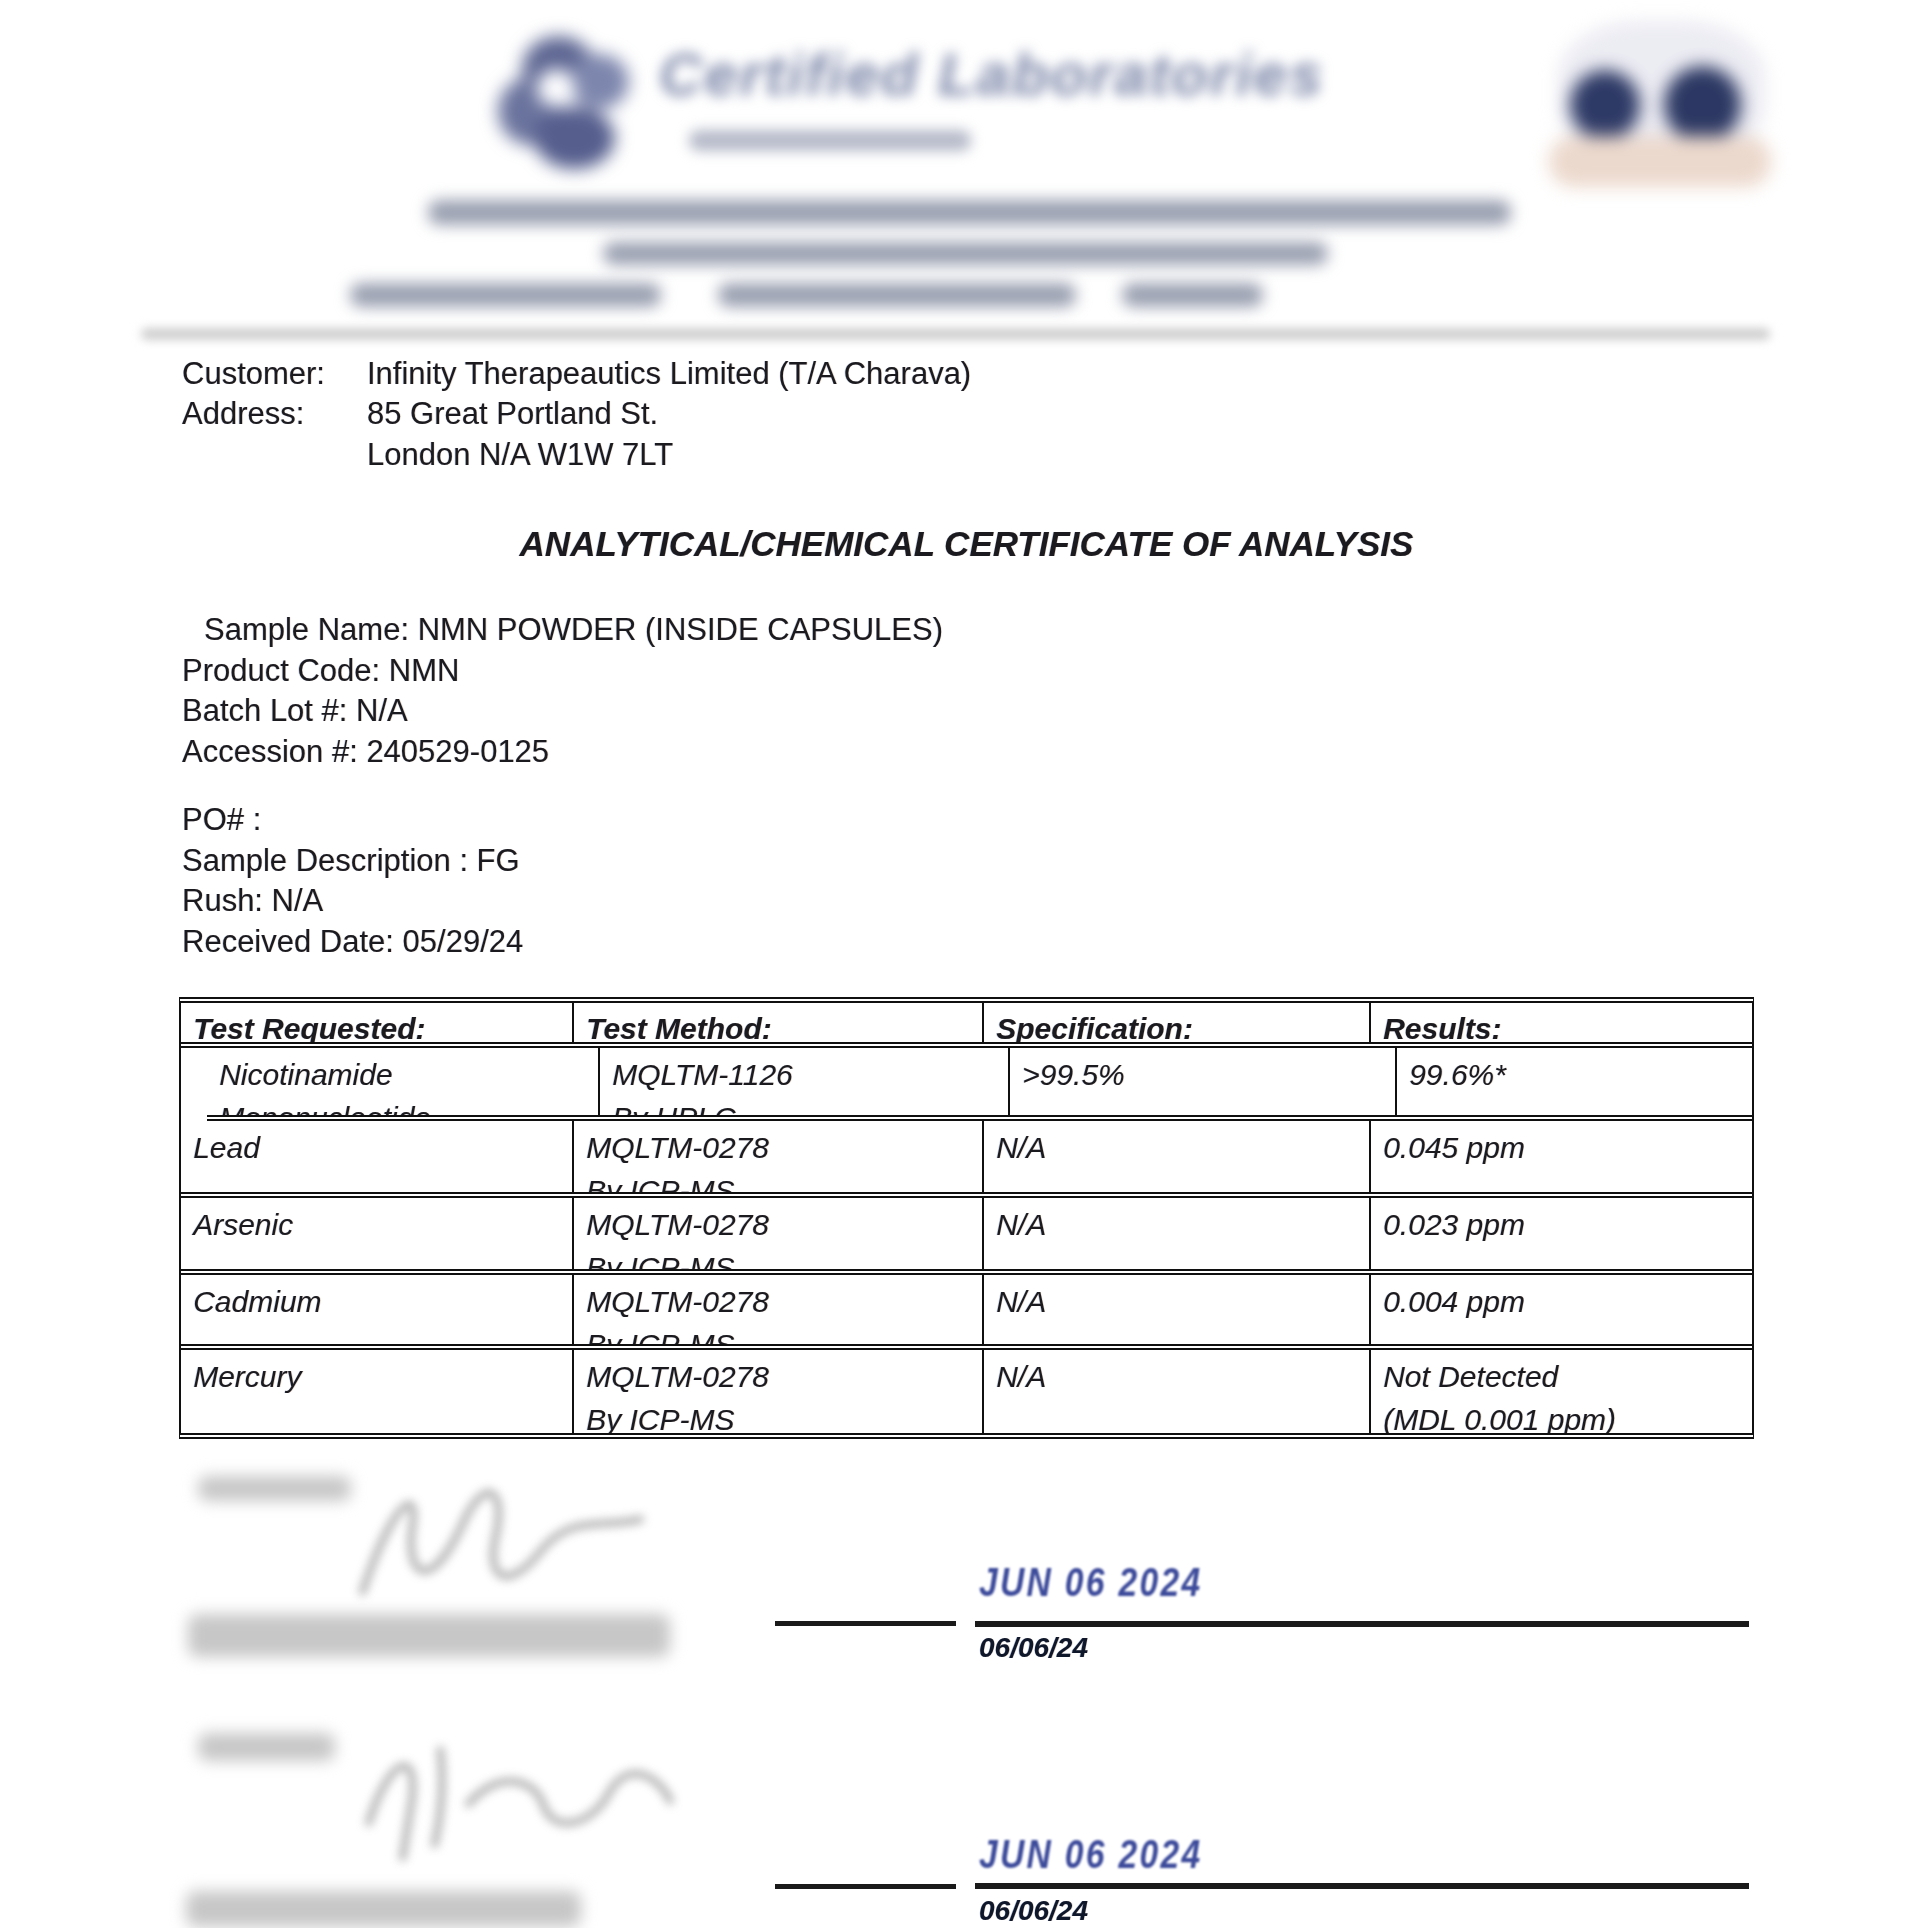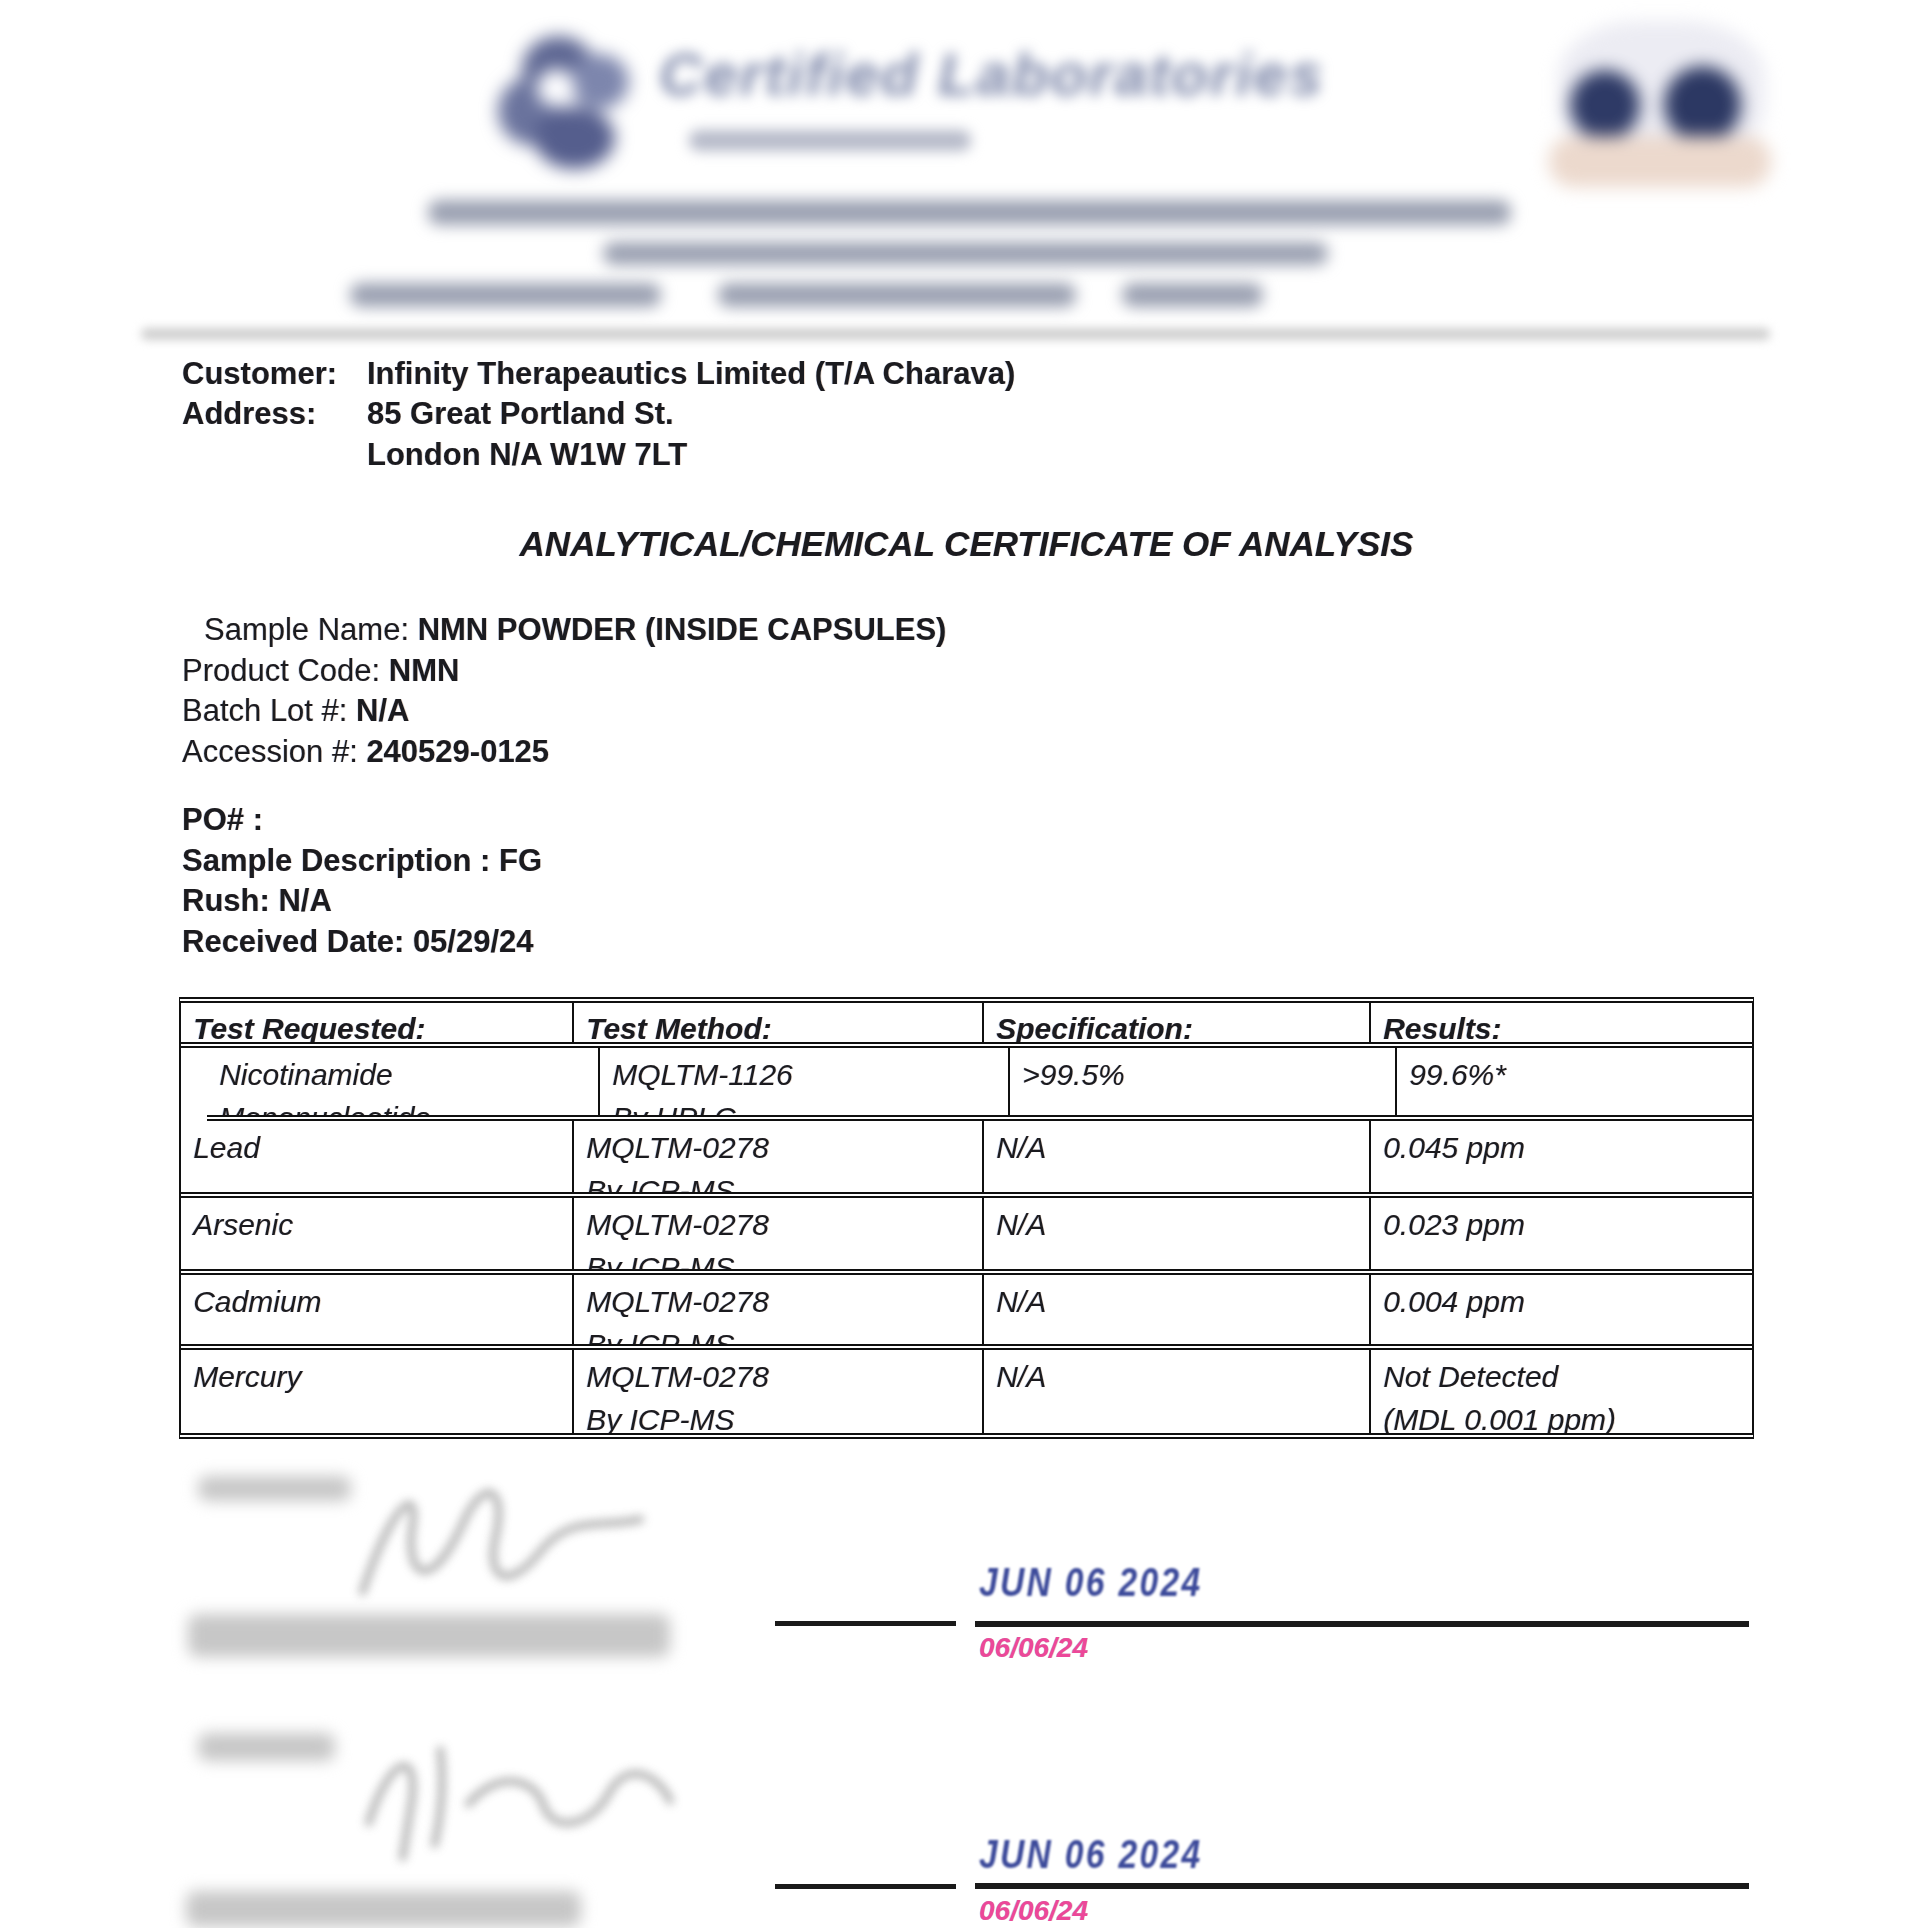--- a/index.html
+++ b/index.html
@@ -28,21 +28,21 @@
   .right-logo .band{position:absolute;left:0px;top:115px;width:222px;height:51px;background:#ecd9cd;border-radius:24.5px;}
   .hblur{background:#9aa0b1;border-radius:11.3px;filter:blur(7.5px);}
   .hline1{left:428px;top:200px;width:1083px;height:24.5px;}
   .hline2{left:603px;top:242px;width:725px;height:22.6px;}
   .hline3a{left:350px;top:283px;width:311px;height:23.5px;}
   .hline3b{left:718px;top:283px;width:358px;height:23.5px;}
   .hline3c{left:1122px;top:283px;width:141px;height:23.5px;}
   .hrule{left:141px;top:328px;width:1629px;height:12.2px;background:#cfcfcf;border-radius:5.6px;filter:blur(4.7px);}
   
   .line{position:absolute;white-space:nowrap;}
-  .b{font-weight:bold;}
+  .b{font-weight:normal;}
   .body33{font-size:31px;}
   .scan{text-shadow:0.6px 0 0 rgba(150,70,0,.22), -0.6px 0 0 rgba(0,60,170,.22);}
   .doc-title{
     left:179px;top:524px;width:1575px;text-align:center;font-size:35px;font-weight:bold;
   }
   
   .rtable{
     left:179px;top:997px;width:1575px;
     border-left:2.8px solid #101010;border-right:2.8px solid #101010;
     border-top:6.6px double #101010;border-bottom:6.6px double #101010;
@@ -63,21 +63,21 @@
   .hr81{height:75px;}
   .hr86{height:83px;}
   
   .smudge{background:#c7c7c7;border-radius:9.4px;filter:blur(7.5px);}
   .sig-svg{filter:blur(4.7px);opacity:.75;}
   .sigline{background:#1a1a1a;}
   .stamp{
     font-size:41px;font-weight:bold;color:#3d4b9b;letter-spacing:2.8px;white-space:nowrap;
     transform:scaleX(0.82);transform-origin:left top;filter:blur(1.1px);
   }
-  .sigdate{font-size:28px;font-weight:bold;color:#ec4899;}
+  .sigdate{font-size:28px;font-weight:bold;color:#0f172a;}
 </style>
 </head>
 <body>
 
 <div class="page">
 
   <div class="abs logo-mark">
     <div class="blob b1"></div>
       <div class="blob b3"></div>
       <div class="blob b4"></div>

